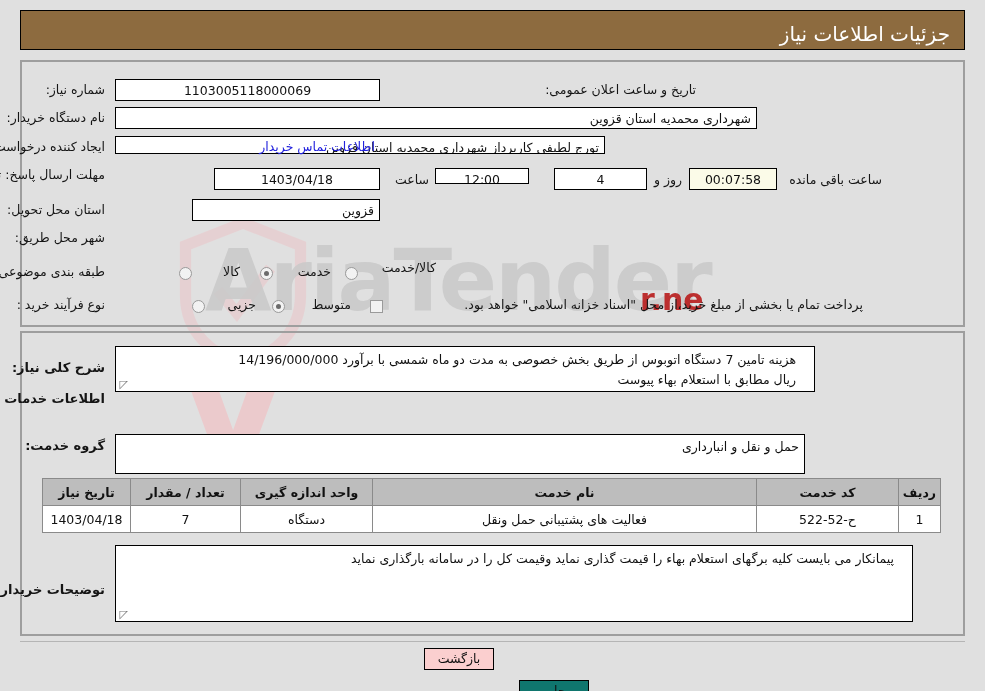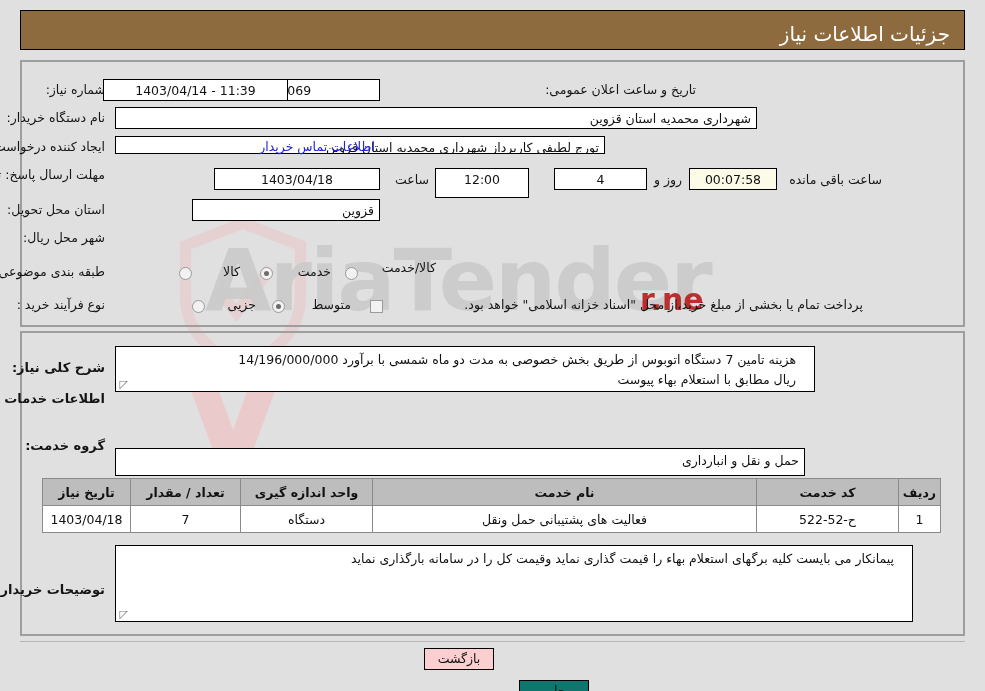--- a/index.html
+++ b/index.html
@@ -141,42 +141,41 @@
   </div>
 
   <div class="panel" id="panel-top"></div>
   <div class="panel" id="panel-bottom"></div>
 
   <div class="lbl" style="right:880px;top:82px;">شماره نیاز:</div>
   <div class="fld" style="right:605px;top:79px;width:265px;height:22px;">1103005118000069</div>
 
   <div class="lbl" style="right:289px;top:82px;">تاریخ و ساعت اعلان عمومی:</div>
 
-  <div class="fld" style="left:103px;top:79px;width:185px;height:22px;">11:39 - 1403/04/14</div>
 
   <div class="lbl" style="right:880px;top:110px;">نام دستگاه خریدار:</div>
   <div class="fld rt" style="right:228px;top:107px;width:642px;height:22px;">شهرداری محمدیه استان قزوین</div>
 
   <div class="lbl" style="right:880px;top:139px;">ایجاد کننده درخواست:</div>
   <div class="fld rt" style="right:380px;top:136px;width:490px;height:18px;">تورج لطیفی کاربرداز شهرداری محمدیه استان قزوین</div>
   <div class="link" style="right:610px;top:139px;">اطلاعات تماس خریدار</div>
 
   <div class="lbl" style="right:880px;top:167px;line-height:15px;text-align:right;width:100px;">مهلت ارسال پاسخ: تا تاریخ:</div>
   <div class="fld" style="right:605px;top:168px;width:166px;height:22px;">1403/04/18</div>
   <div class="plain" style="right:556px;top:172px;">ساعت</div>
-  <div class="fld" style="right:456px;top:168px;width:94px;height:30px;">12:00</div>
+  <div class="fld" style="right:456px;top:168px;width:94px;height:16px;">12:00</div>
   <div class="fld" style="right:338px;top:168px;width:93px;height:22px;">4</div>
   <div class="plain" style="right:303px;top:172px;">روز و</div>
   <div class="fld cream" style="right:208px;top:168px;width:88px;height:22px;">00:07:58</div>
   <div class="plain" style="right:103px;top:172px;">ساعت باقی مانده</div>
 
   <div class="lbl" style="right:880px;top:202px;">استان محل تحویل:</div>
   <div class="fld rt" style="right:605px;top:199px;width:188px;height:22px;">قزوین</div>
 
-  <div class="lbl" style="right:880px;top:230px;">شهر محل ریال:</div>
+  <div class="lbl" style="right:880px;top:230px;">شهر محل طریق:</div>
 
   <div class="lbl" style="right:880px;top:264px;">طبقه بندی موضوعی:</div>
   <span class="radio" style="right:793px;top:267px;"></span>
   <div class="plain" style="right:745px;top:264px;">کالا</div>
   <span class="radio on" style="right:712px;top:267px;"></span>
   <div class="plain" style="right:654px;top:264px;">خدمت</div>
   <span class="radio" style="right:627px;top:267px;"></span>
   <div class="plain" style="right:549px;top:260px;">کالا/خدمت</div>
 
   <div class="lbl" style="right:880px;top:297px;">نوع فرآیند خرید :</div>
@@ -190,21 +189,21 @@
   <div class="lbl b" style="right:880px;top:360px;font-size:13px;">شرح کلی نیاز:</div>
   <div class="ta" style="right:170px;top:346px;width:700px;height:46px;">
     <div>هزینه تامین 7 دستگاه اتوبوس از طریق بخش خصوصی به مدت دو ماه شمسی با برآورد 14/196/000/000</div>
     <div>ریال مطابق با استعلام بهاء پیوست</div>
     <span class="grip">◸</span>
   </div>
 
   <div class="lbl b" style="right:880px;top:391px;font-size:13px;">اطلاعات خدمات مورد نیاز</div>
 
   <div class="lbl b" style="right:880px;top:438px;font-size:13px;">گروه خدمت:</div>
-  <div class="fld rt" style="right:180px;top:448px;width:690px;height:28px;line-height:20px;">حمل و نقل و انبارداری</div>
+  <div class="fld rt" style="right:180px;top:434px;width:690px;height:40px;line-height:20px;">حمل و نقل و انبارداری</div>
 
   <table class="tbl" style="right:44px;top:478px;width:898px;">
     <colgroup>
       <col style="width:42px">
         <col style="width:142px">
         <col style="width:384px">
       <col style="width:132px">
         <col style="width:110px">
         <col style="width:88px">
     </colgroup>

